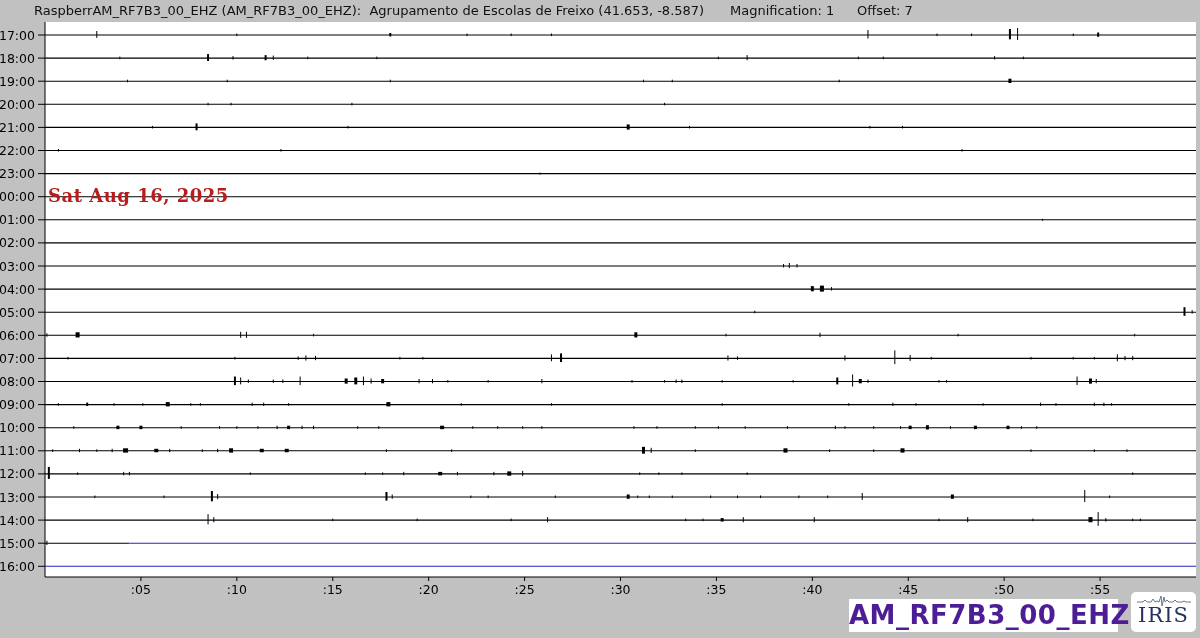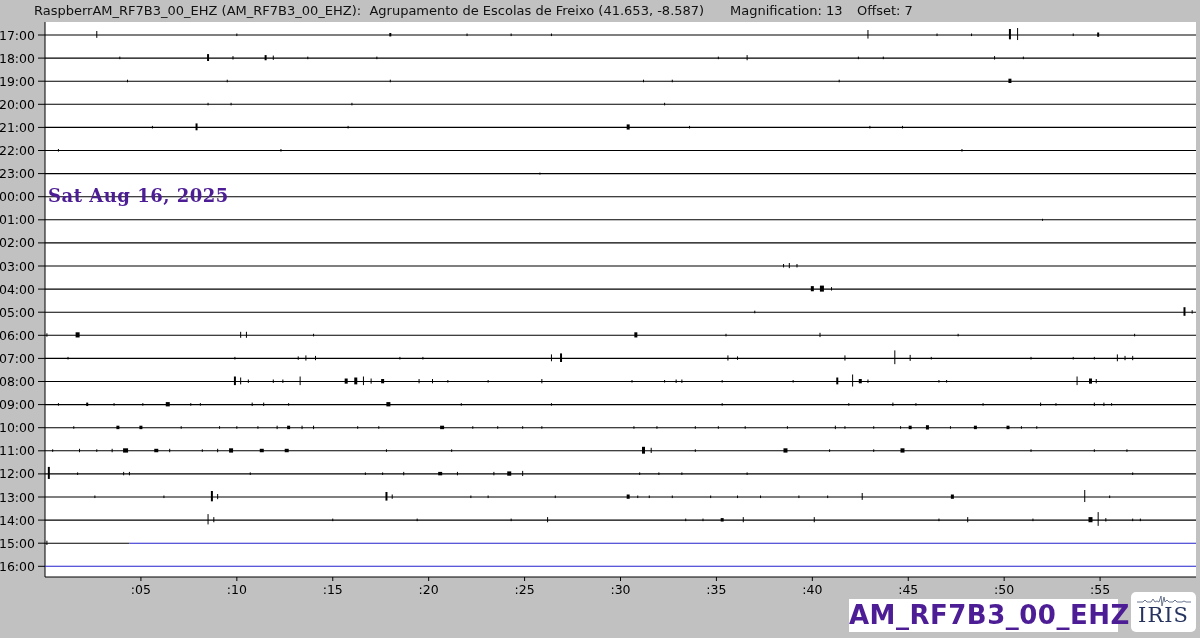--- a/index.html
+++ b/index.html
@@ -44,21 +44,21 @@
     font-size:21px;line-height:20px;color:#25335e;letter-spacing:1px;
     display:block;margin-top:-2px;
   }
 </style>
 </head>
 <body>
 
 <div id="screen" style="background: rgb(193, 193, 193);">
 
   <span class="hdr" id="hdr-title">RaspberrAM_RF7B3_00_EHZ (AM_RF7B3_00_EHZ):  Agrupamento de Escolas de Freixo (41.653, -8.587)</span>
-  <span class="hdr" id="hdr-mag">Magnification: 13</span>
+  <span class="hdr" id="hdr-mag">Magnification: 1</span>
   <span class="hdr" id="hdr-off">Offset: 7</span>
   <span class="hdr" id="hdr-filt">Filter: None</span>
 
   <svg id="plot-svg" width="1200" height="638">
       <rect x="45" y="22" width="1151" height="555" fill="#ffffff"></rect>
       <line x1="45" y1="22" x2="45" y2="577" stroke="#000" stroke-width="1"></line>
       <line x1="45" y1="577" x2="1196" y2="577" stroke="#000" stroke-width="1"></line>
       <line x1="38" y1="35" x2="45" y2="35" stroke="#000" stroke-width="1"></line>
       <text x="35" y="39.5" text-anchor="end" font-size="12.5" fill="#000">17:00</text>
       <line x1="45" y1="35" x2="1196" y2="35" stroke="#000000" stroke-width="1.1"></line>
@@ -411,21 +411,21 @@
       <line x1="812.3333333333334" y1="577" x2="812.3333333333334" y2="581" stroke="#000" stroke-width="1"></line>
       <text x="812.3333333333334" y="594" text-anchor="middle" font-size="12.5" fill="#000">:40</text>
       <line x1="908.25" y1="577" x2="908.25" y2="581" stroke="#000" stroke-width="1"></line>
       <text x="908.25" y="594" text-anchor="middle" font-size="12.5" fill="#000">:45</text>
       <line x1="1004.1666666666666" y1="577" x2="1004.1666666666666" y2="581" stroke="#000" stroke-width="1"></line>
       <text x="1004.1666666666666" y="594" text-anchor="middle" font-size="12.5" fill="#000">:50</text>
       <line x1="1100.0833333333333" y1="577" x2="1100.0833333333333" y2="581" stroke="#000" stroke-width="1"></line>
       <text x="1100.0833333333333" y="594" text-anchor="middle" font-size="12.5" fill="#000">:55</text>
     </svg>
 
-  <div id="date-marker" style="color: #4c1d95;">Sat Aug 16, 2025</div>
+  <div id="date-marker" style="color: #b91c1c;">Sat Aug 16, 2025</div>
 
   <div id="station-badge">
     <span style="color: #4c1d95;">AM_RF7B3_00_EHZ</span>
   </div>
 
   <div id="iris-logo">
     <svg class="squiggle" width="55" height="12" viewBox="0 0 55 12">
       <path d="M1 7 h6 l2 -2 l2 2 h4 l2 -3 l2 3 l2 -1 l2 1 l2 -6 l1 10 l2 -9 l1 5 l2 -2 l2 2 h4 l2 -2 l2 2 h5 l2 -1 l2 1 h7" fill="none" stroke="#6a7690" stroke-width="1"></path>
     </svg>
     <span class="iris-text" style="color: rgb(37, 51, 94);">IRIS</span>

